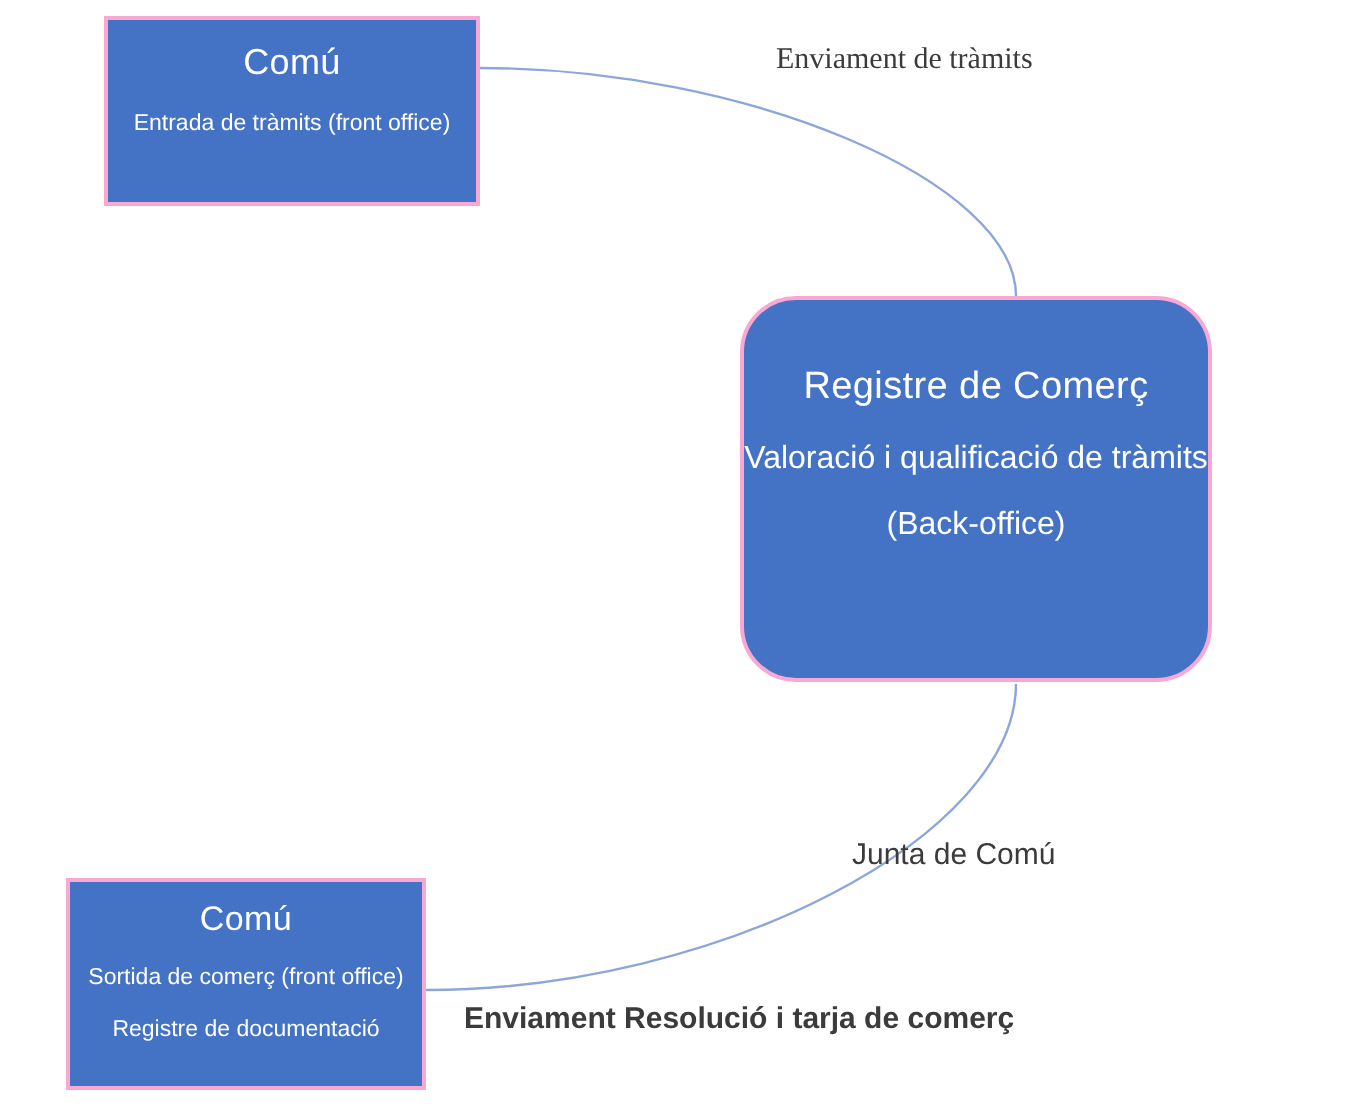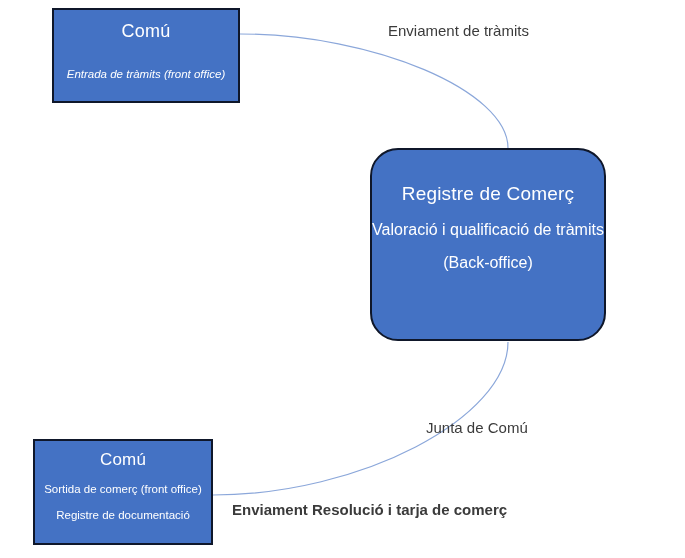--- a/index.html
+++ b/index.html
@@ -17,21 +17,21 @@
   .connector-layer {
     position: absolute;
     left: 0; top: 0;
     width: 685px; height: 558px;
     pointer-events: none;
   }
 
   .node {
     position: absolute;
     background: #4472C4;
-    border: 2px solid #0f172a;
+    border: 2px solid #f9a8d4;
     color: #ffffff;
     text-align: center;
     display: flex;
     flex-direction: column;
     align-items: center;
   }
 
   .node .title {
     font-size: 18px;
     line-height: 1.2;
@@ -42,21 +42,21 @@
     font-size: 11.5px;
     line-height: 1.25;
   }
 
   
   .node-comu-top {
     left: 52px; top: 8px;
     width: 188px; height: 95px;
     padding-top: 11px;
   }
-  .node-comu-top .subline { margin-top: 24px; font-style: italic; }
+  .node-comu-top .subline { margin-top: 12px; }
 
   
   .node-registre {
     left: 370px; top: 148px;
     width: 236px; height: 193px;
     border-radius: 28px;
     padding-top: 33px;
   }
   .node-registre .title { font-size: 19px; }
   .node-registre .subline { margin-top: 14px; font-size: 16px; }
@@ -72,21 +72,21 @@
   .node-comu-bottom .subline { margin-top: 12px; font-size: 11.5px; }
   .node-comu-bottom .subline + .subline { margin-top: 11px; }
 
   .edge-label {
     position: absolute;
     color: #3b3b3b;
     font-size: 15px;
     line-height: 1.15;
     white-space: nowrap;
   }
-  .edge-label-top    { left: 388px; top: 22px; }
+  .edge-label-top    { left: 388px; top: 22px; font-family: Liberation Serif, serif; }
   .edge-label-middle { left: 426px; top: 419px; }
   .edge-label-bottom { left: 232px; top: 501px; font-weight: bold; }
 </style>
 </head>
 <body>
 
 <div class="canvas">
 
   <svg class="connector-layer" viewBox="0 0 685 558" xmlns="http://www.w3.org/2000/svg">
     <path d="M 240 34 C 374 34, 508 91, 508 148" fill="none" stroke="#8BA7DA" stroke-width="1.2"></path>

